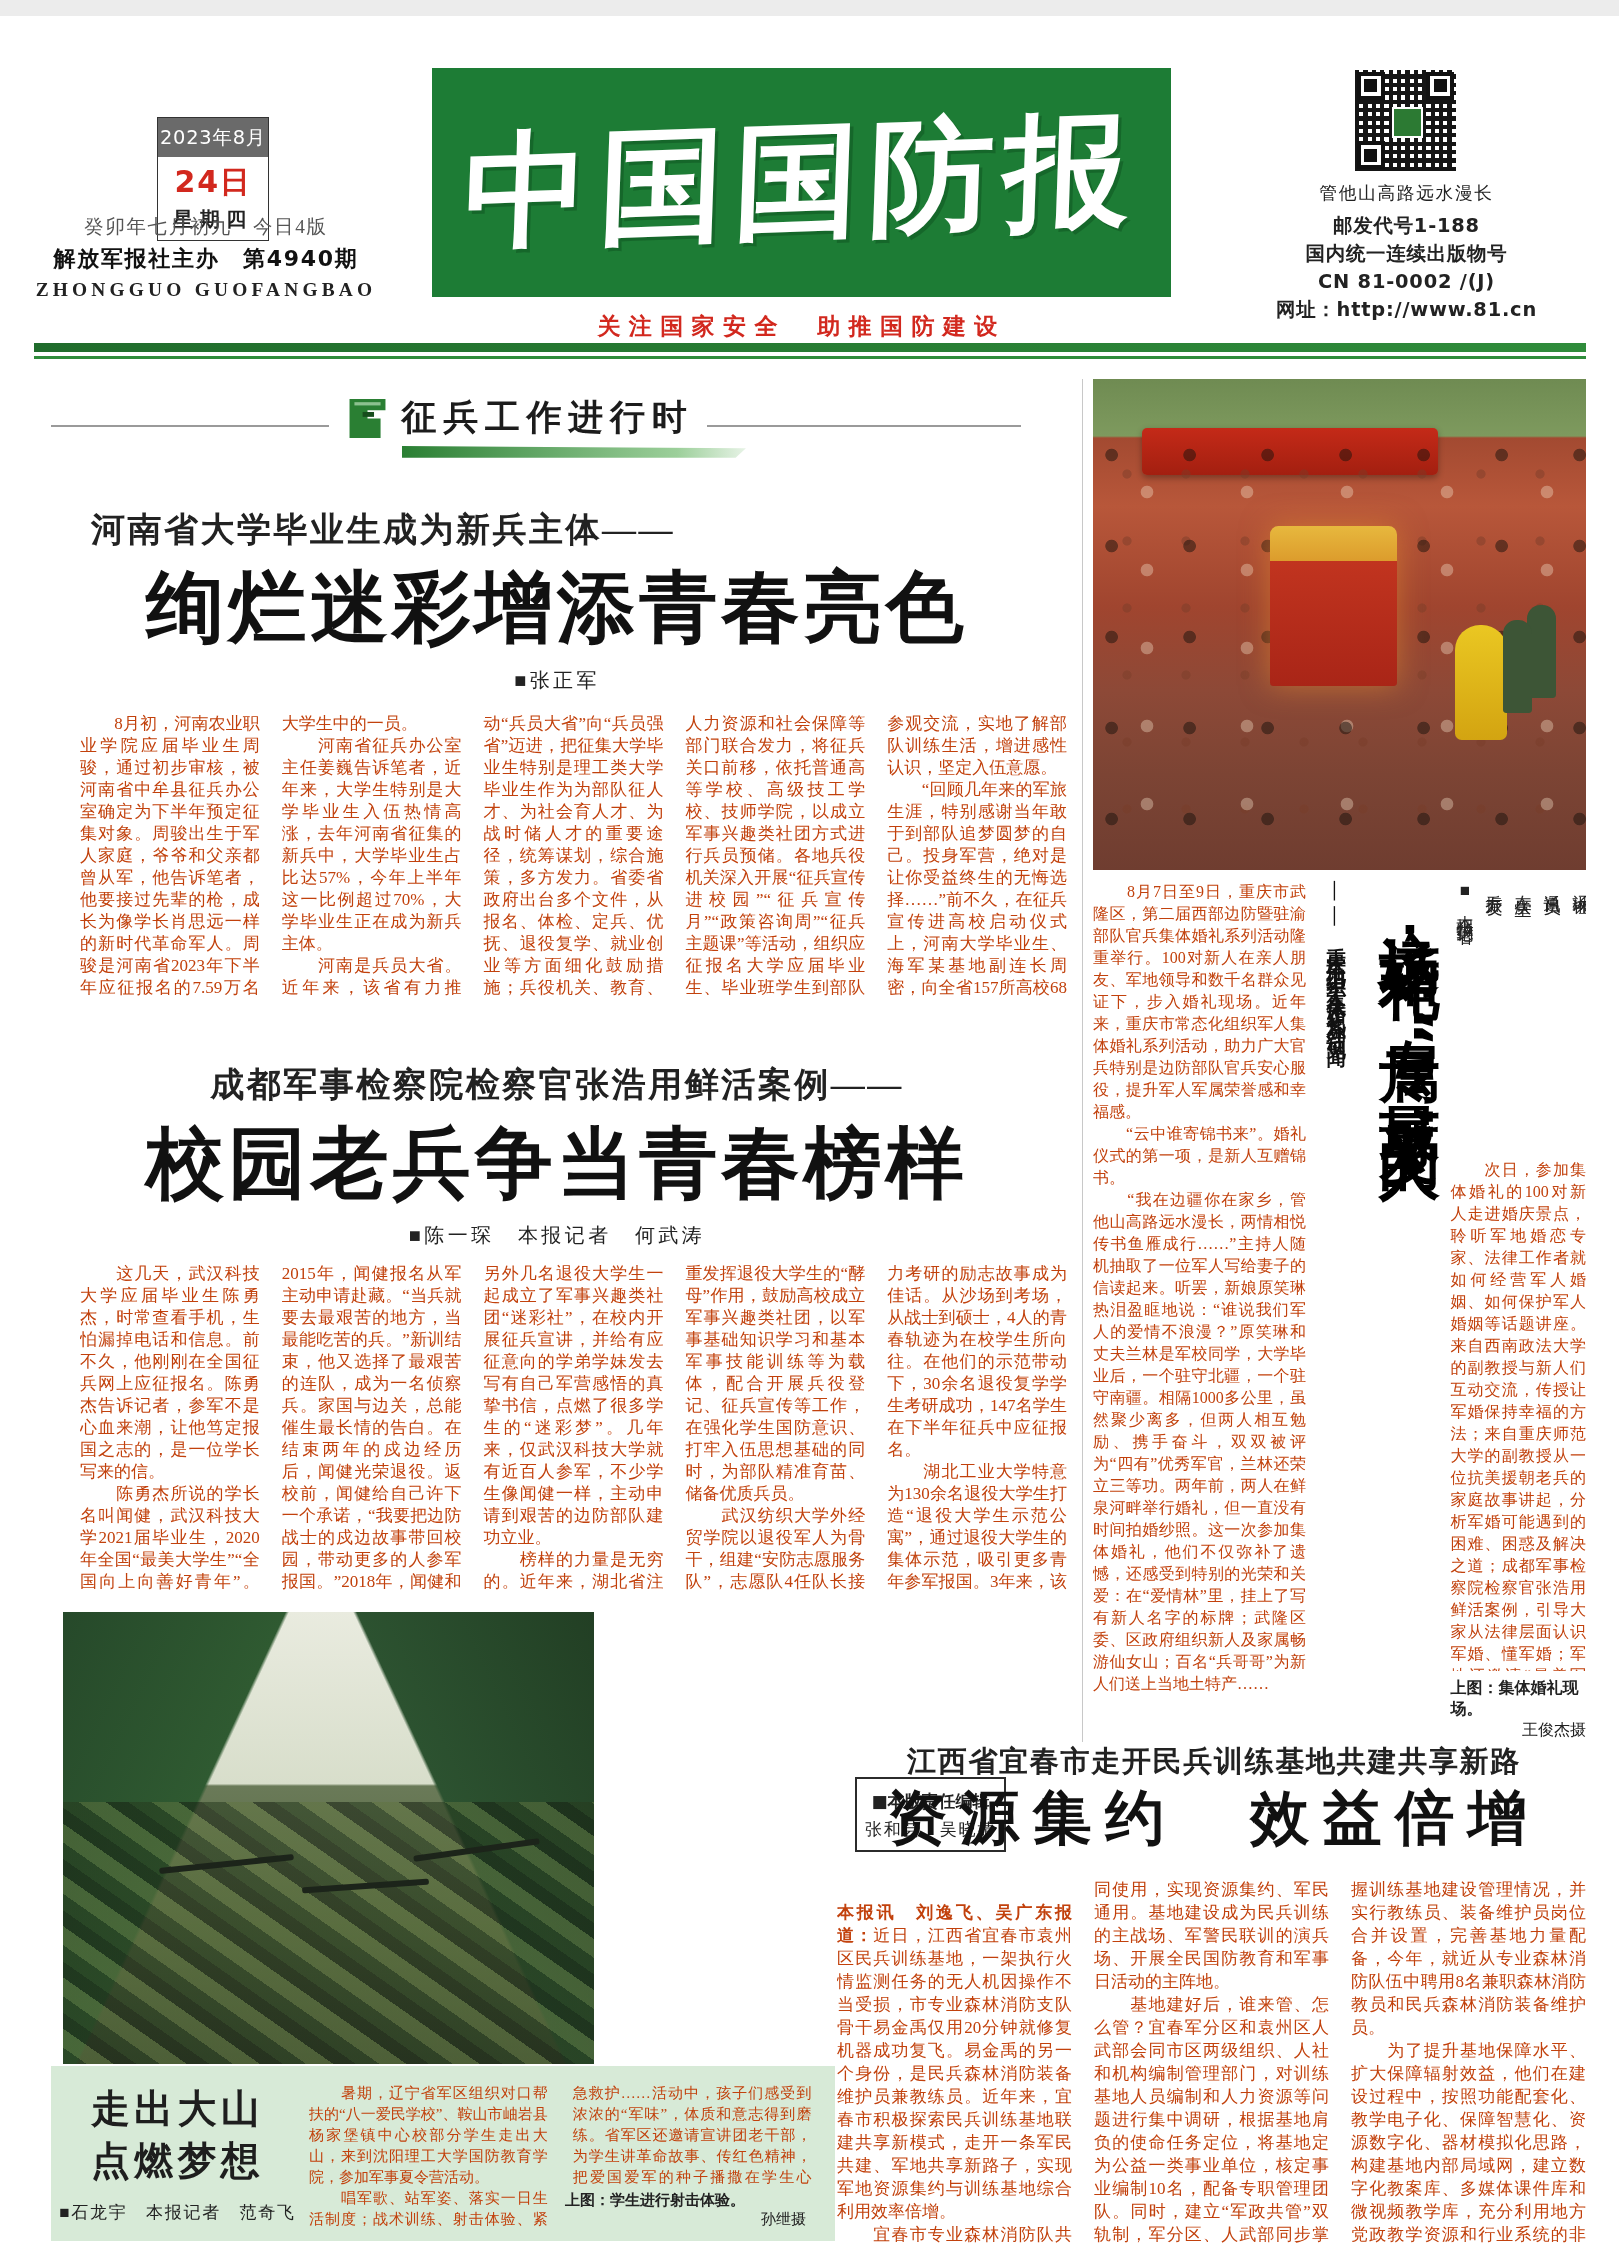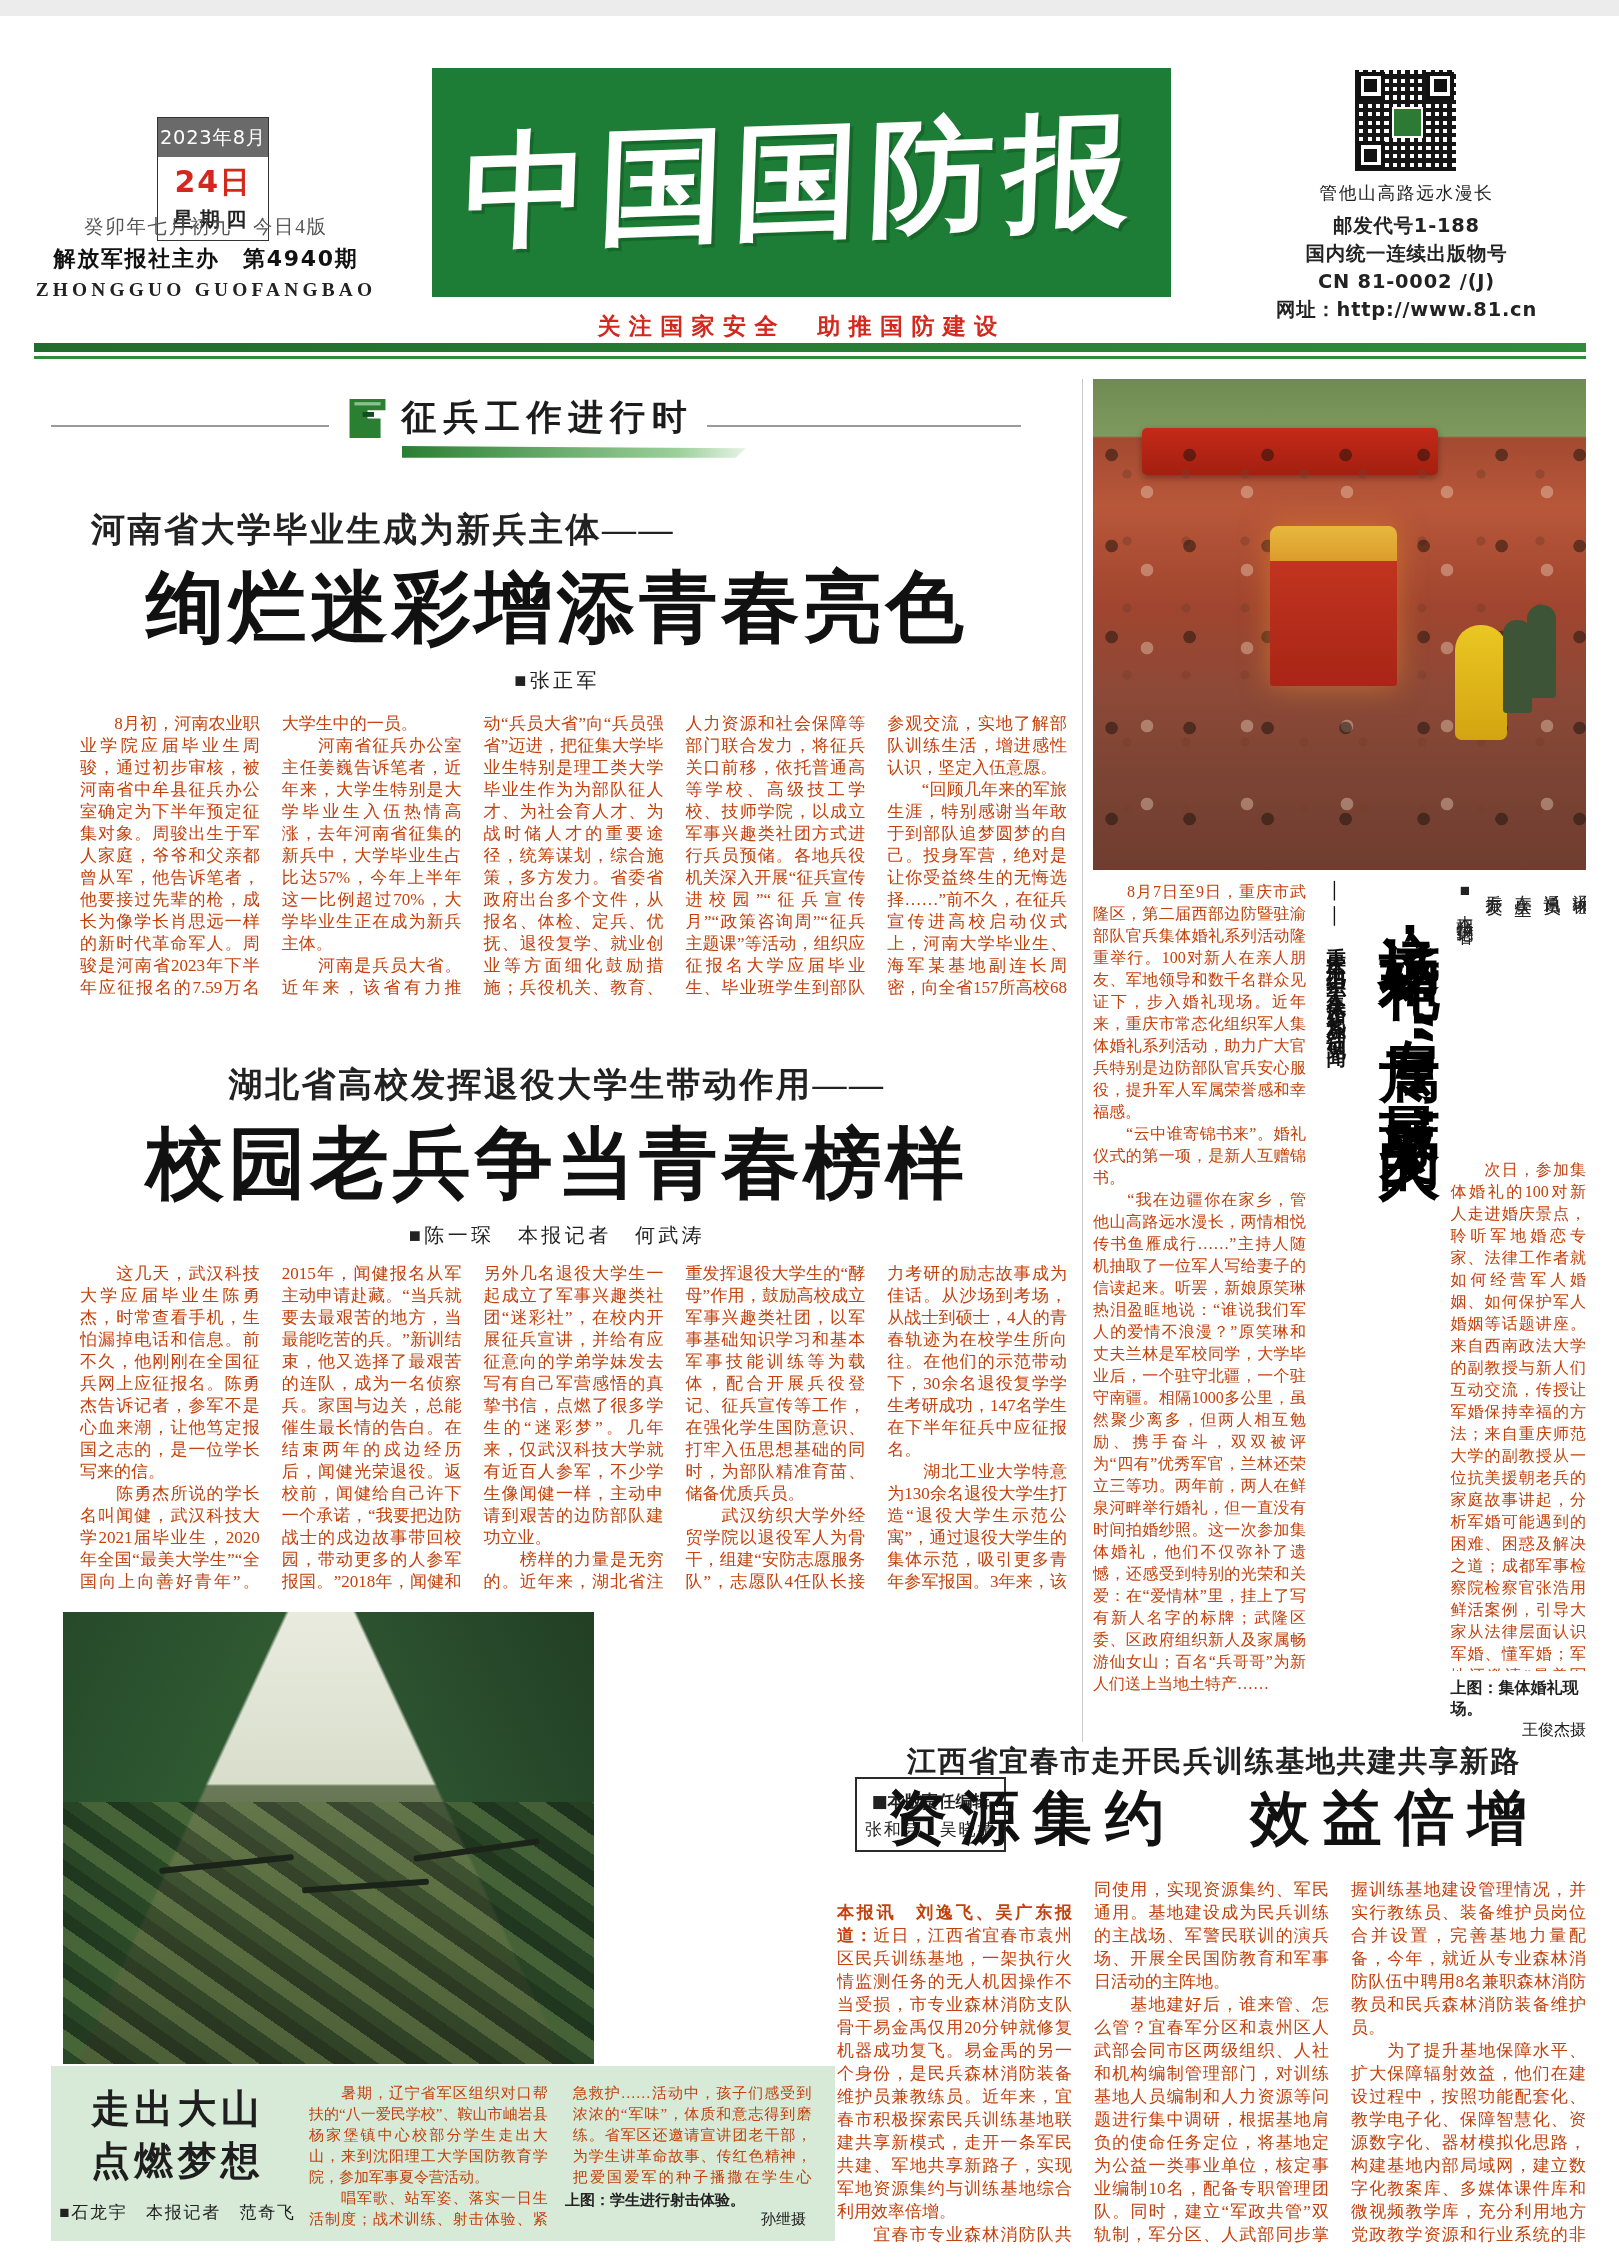--- a/index.html
+++ b/index.html
@@ -183,21 +183,21 @@
   <div class="abs a1-kicker">河南省大学毕业生成为新兵主体——</div>
   <div class="abs a1-headline sans">绚烂迷彩增添青春亮色</div>
   <div class="abs a1-byline">■张正军</div>
   <div class="abs a1-body body-cols">　　8月初，河南农业职业学院应届毕业生周骏，通过初步审核，被河南省中牟县征兵办公室确定为下半年预定征集对象。周骏出生于军人家庭，爷爷和父亲都曾从军，他告诉笔者，他要接过先辈的枪，成长为像学长肖思远一样的新时代革命军人。周骏是河南省2023年下半年应征报名的7.59万名大学生中的一员。
 　　河南省征兵办公室主任姜巍告诉笔者，近年来，大学生特别是大学毕业生入伍热情高涨，去年河南省征集的新兵中，大学毕业生占比达57%，今年上半年这一比例超过70%，大学毕业生正在成为新兵主体。
 　　河南是兵员大省。近年来，该省有力推动“兵员大省”向“兵员强省”迈进，把征集大学毕业生特别是理工类大学毕业生作为为部队征人才、为社会育人才、为战时储人才的重要途径，统筹谋划，综合施策，多方发力。省委省政府出台多个文件，从报名、体检、定兵、优抚、退役复学、就业创业等方面细化鼓励措施；兵役机关、教育、人力资源和社会保障等部门联合发力，将征兵关口前移，依托普通高等学校、高级技工学校、技师学院，以成立军事兴趣类社团方式进行兵员预储。各地兵役机关深入开展“征兵宣传进校园”“征兵宣传月”“政策咨询周”“征兵主题课”等活动，组织应征报名大学应届毕业生、毕业班学生到部队参观交流，实地了解部队训练生活，增进感性认识，坚定入伍意愿。
 　　“回顾几年来的军旅生涯，特别感谢当年敢于到部队追梦圆梦的自己。投身军营，绝对是让你受益终生的无悔选择……”前不久，在征兵宣传进高校启动仪式上，河南大学毕业生、海军某基地副连长周密，向全省157所高校68万余名应届及翌年毕业生线上分享自己从士兵提干的成长历程，激励大学毕业生踊跃报名。
 　　“兵没当够，想回军营赢得自己的军功章。”河南职业技术学院学生付成豪和信阳师范大学学生陈盼着、沈俊尧都是二次应征。今年5月，新修订的《征兵工作条例》施行，明确退役士兵本人自愿应征并且符合条件的，可以批准再次入伍，优先安排到原服现役单位或者同类型岗位服现役；具备任军士条件的，可以直接招收为军士。退役完成学业后，他们不约而同地再次应征。
 　　下半年征兵工作展开后，河南省依据新修订的《征兵工作条例》，组织研发新的定兵辅助决策系统，在确保合格大学毕业生全部批准入伍的基础上，综合衡量其所学专业、素质状况、部队岗位需求、个人意愿等因素，精准补充到合适岗位。笔者从河南省定兵辅助决策系统演示中看到，系统根据体格检查、政治考核、学历审核、体能测试等数据，对体检政考“双合格”大学毕业生素质进行评估，与提前录入的部队岗位需求及本人意愿自动比对配位，最大限度做到人岗匹配。</div>
 
-  <div class="abs a2-kicker">湖北省高校发挥退役大学生带动作用——</div>
+  <div class="abs a2-kicker">成都军事检察院检察官张浩用鲜活案例——</div>
   <div class="abs a2-headline sans">校园老兵争当青春榜样</div>
   <div class="abs a2-byline">■陈一琛　本报记者　何武涛</div>
   <div class="abs a2-body body-cols">　　这几天，武汉科技大学应届毕业生陈勇杰，时常查看手机，生怕漏掉电话和信息。前不久，他刚刚在全国征兵网上应征报名。陈勇杰告诉记者，参军不是心血来潮，让他笃定报国之志的，是一位学长写来的信。
 　　陈勇杰所说的学长名叫闻健，武汉科技大学2021届毕业生，2020年全国“最美大学生”“全国向上向善好青年”。2015年，闻健报名从军主动申请赴藏。“当兵就要去最艰苦的地方，当最能吃苦的兵。”新训结束，他又选择了最艰苦的连队，成为一名侦察兵。家国与边关，总能催生最长情的告白。在结束两年的戍边经历后，闻健光荣退役。返校前，闻健给自己许下一个承诺，“我要把边防战士的戍边故事带回校园，带动更多的人参军报国。”2018年，闻健和另外几名退役大学生一起成立了军事兴趣类社团“迷彩社”，在校内开展征兵宣讲，并给有应征意向的学弟学妹发去写有自己军营感悟的真挚书信，点燃了很多学生的“迷彩梦”。几年来，仅武汉科技大学就有近百人参军，不少学生像闻健一样，主动申请到艰苦的边防部队建功立业。
 　　榜样的力量是无穷的。近年来，湖北省注重发挥退役大学生的“酵母”作用，鼓励高校成立军事兴趣类社团，以军事基础知识学习和基本军事技能训练等为载体，配合开展兵役登记、征兵宣传等工作，在强化学生国防意识、打牢入伍思想基础的同时，为部队精准育苗、储备优质兵员。
 　　武汉纺织大学外经贸学院以退役军人为骨干，组建“安防志愿服务队”，志愿队4任队长接力考研的励志故事成为佳话。从沙场到考场，从战士到硕士，4人的青春轨迹为在校学生所向往。在他们的示范带动下，30余名退役复学学生考研成功，147名学生在下半年征兵中应征报名。
 　　湖北工业大学特意为130余名退役大学生打造“退役大学生示范公寓”，通过退役大学生的集体示范，吸引更多青年参军报国。3年来，该校参军氛围浓厚，368名大学生参军入伍。目前，该校已有221名学生响应征召报名应征，其中应届毕业生139名。
 　　中国地质大学成立“退役大学生先锋队”，鼓励退役大学生投身新生军训、国防教育、征兵宣传等工作，发挥大学生退役士兵的带动作用，带动在校学生踊跃参军报名。
 　　截至目前，湖北省各高校已成立125个军事兴趣类社团，极大助力征兵工作。连日来，该省下半年征兵工作如火如荼展开，应征青年人数达任务数的6.9倍。仅武汉市，大学生占比就达91%，大学毕业生占40%。</div>
 

